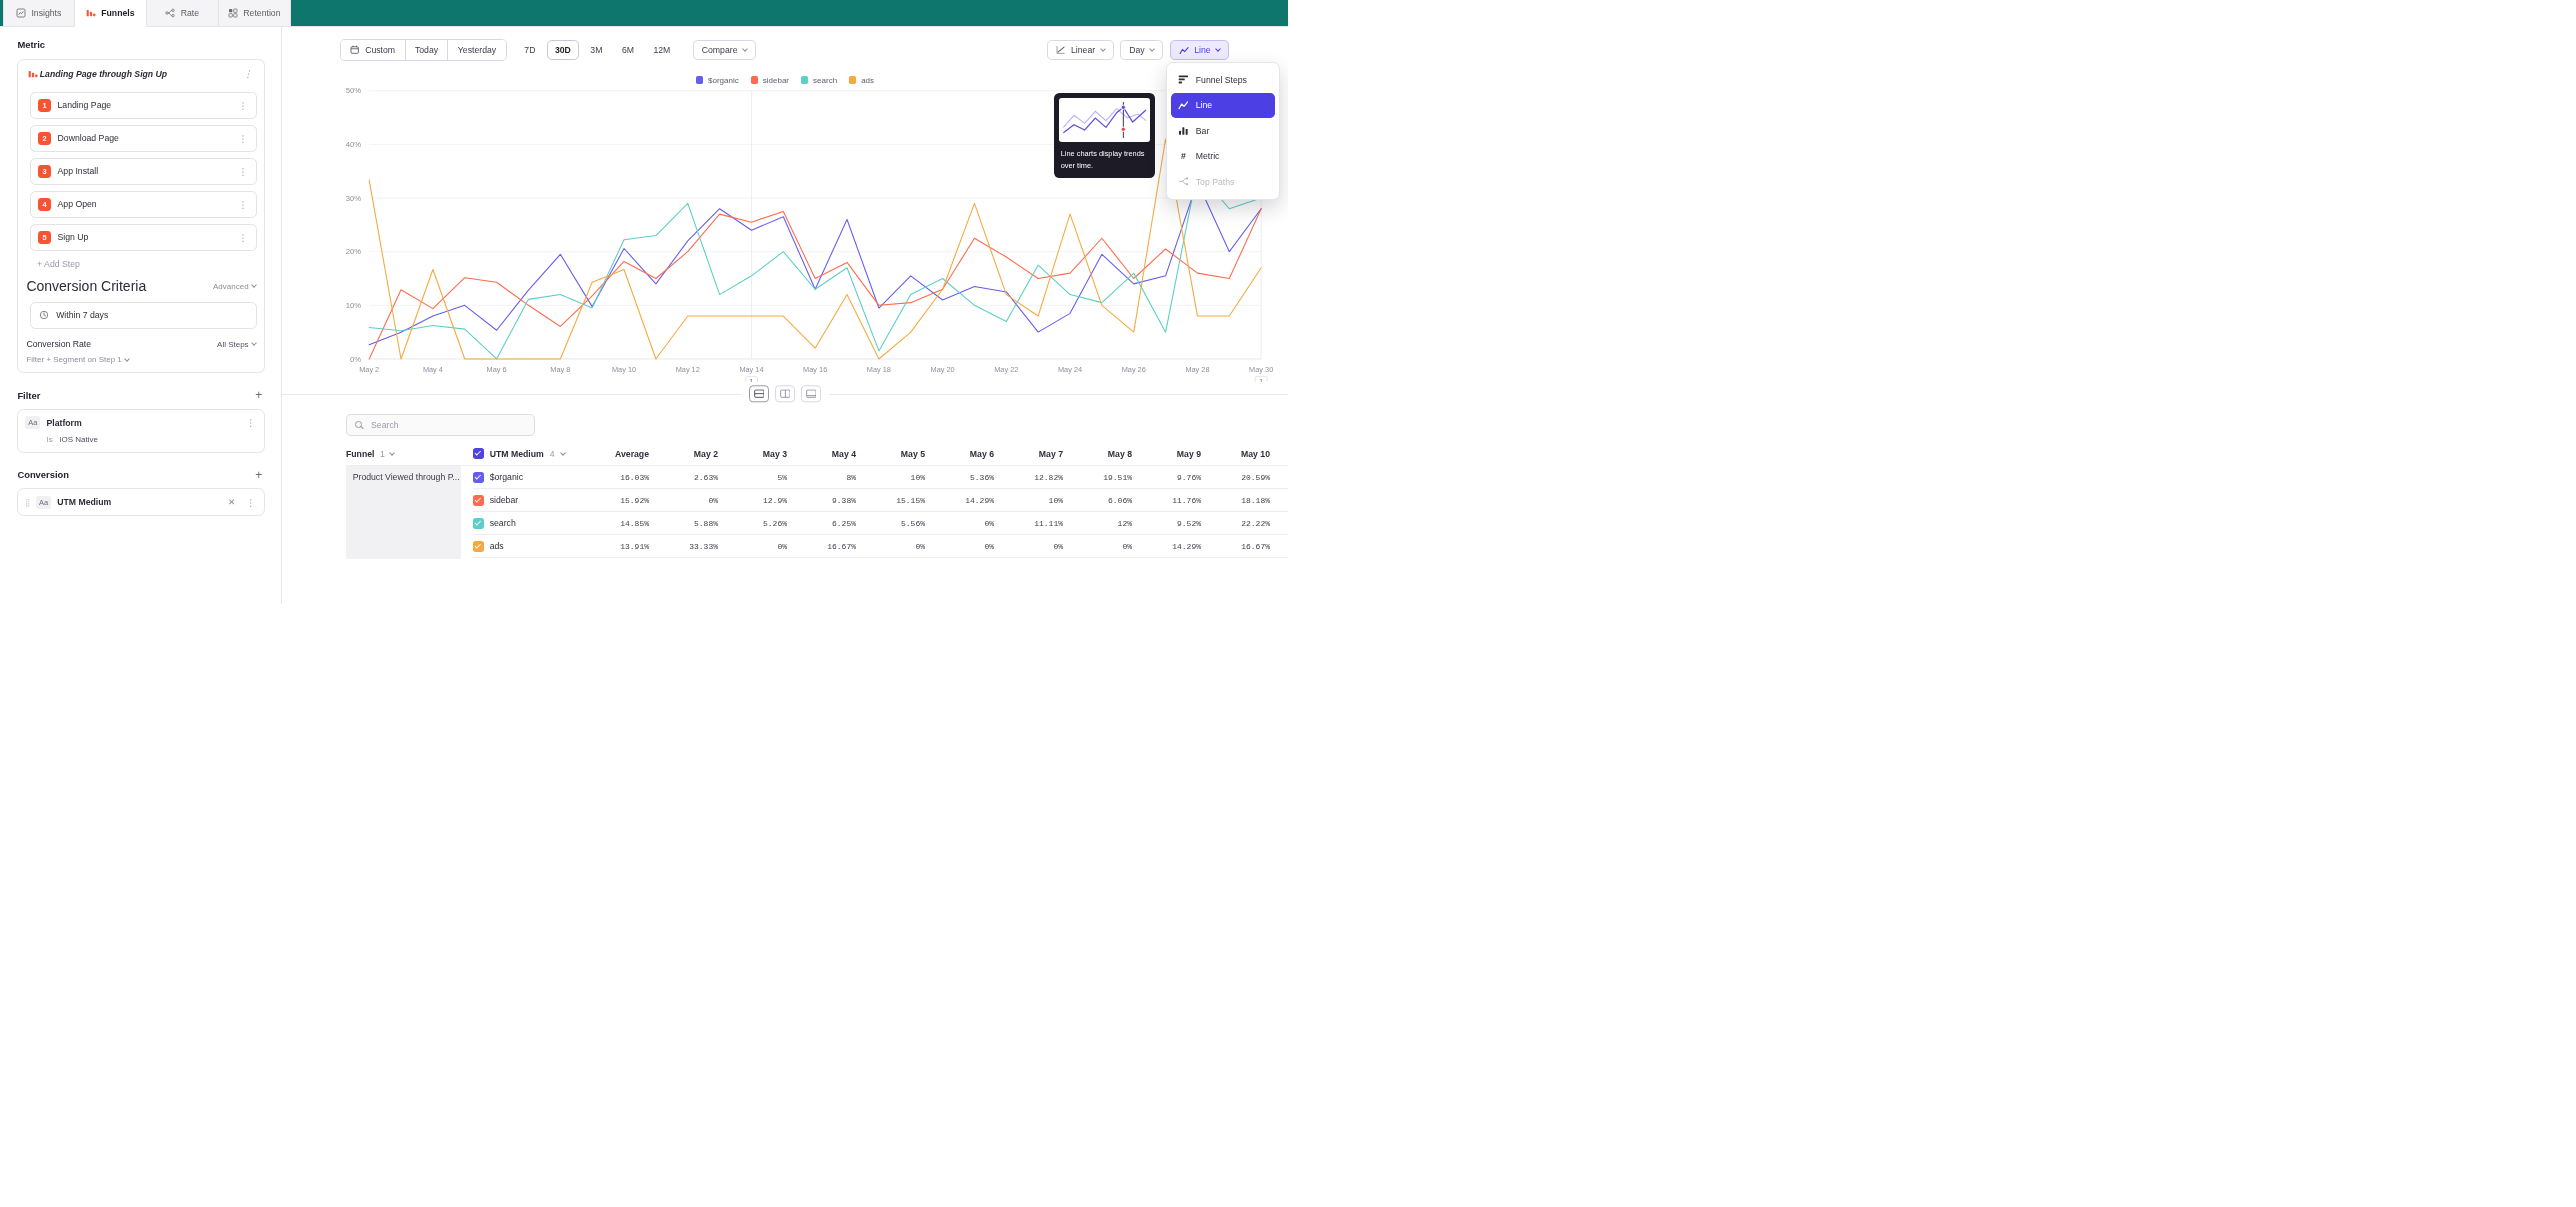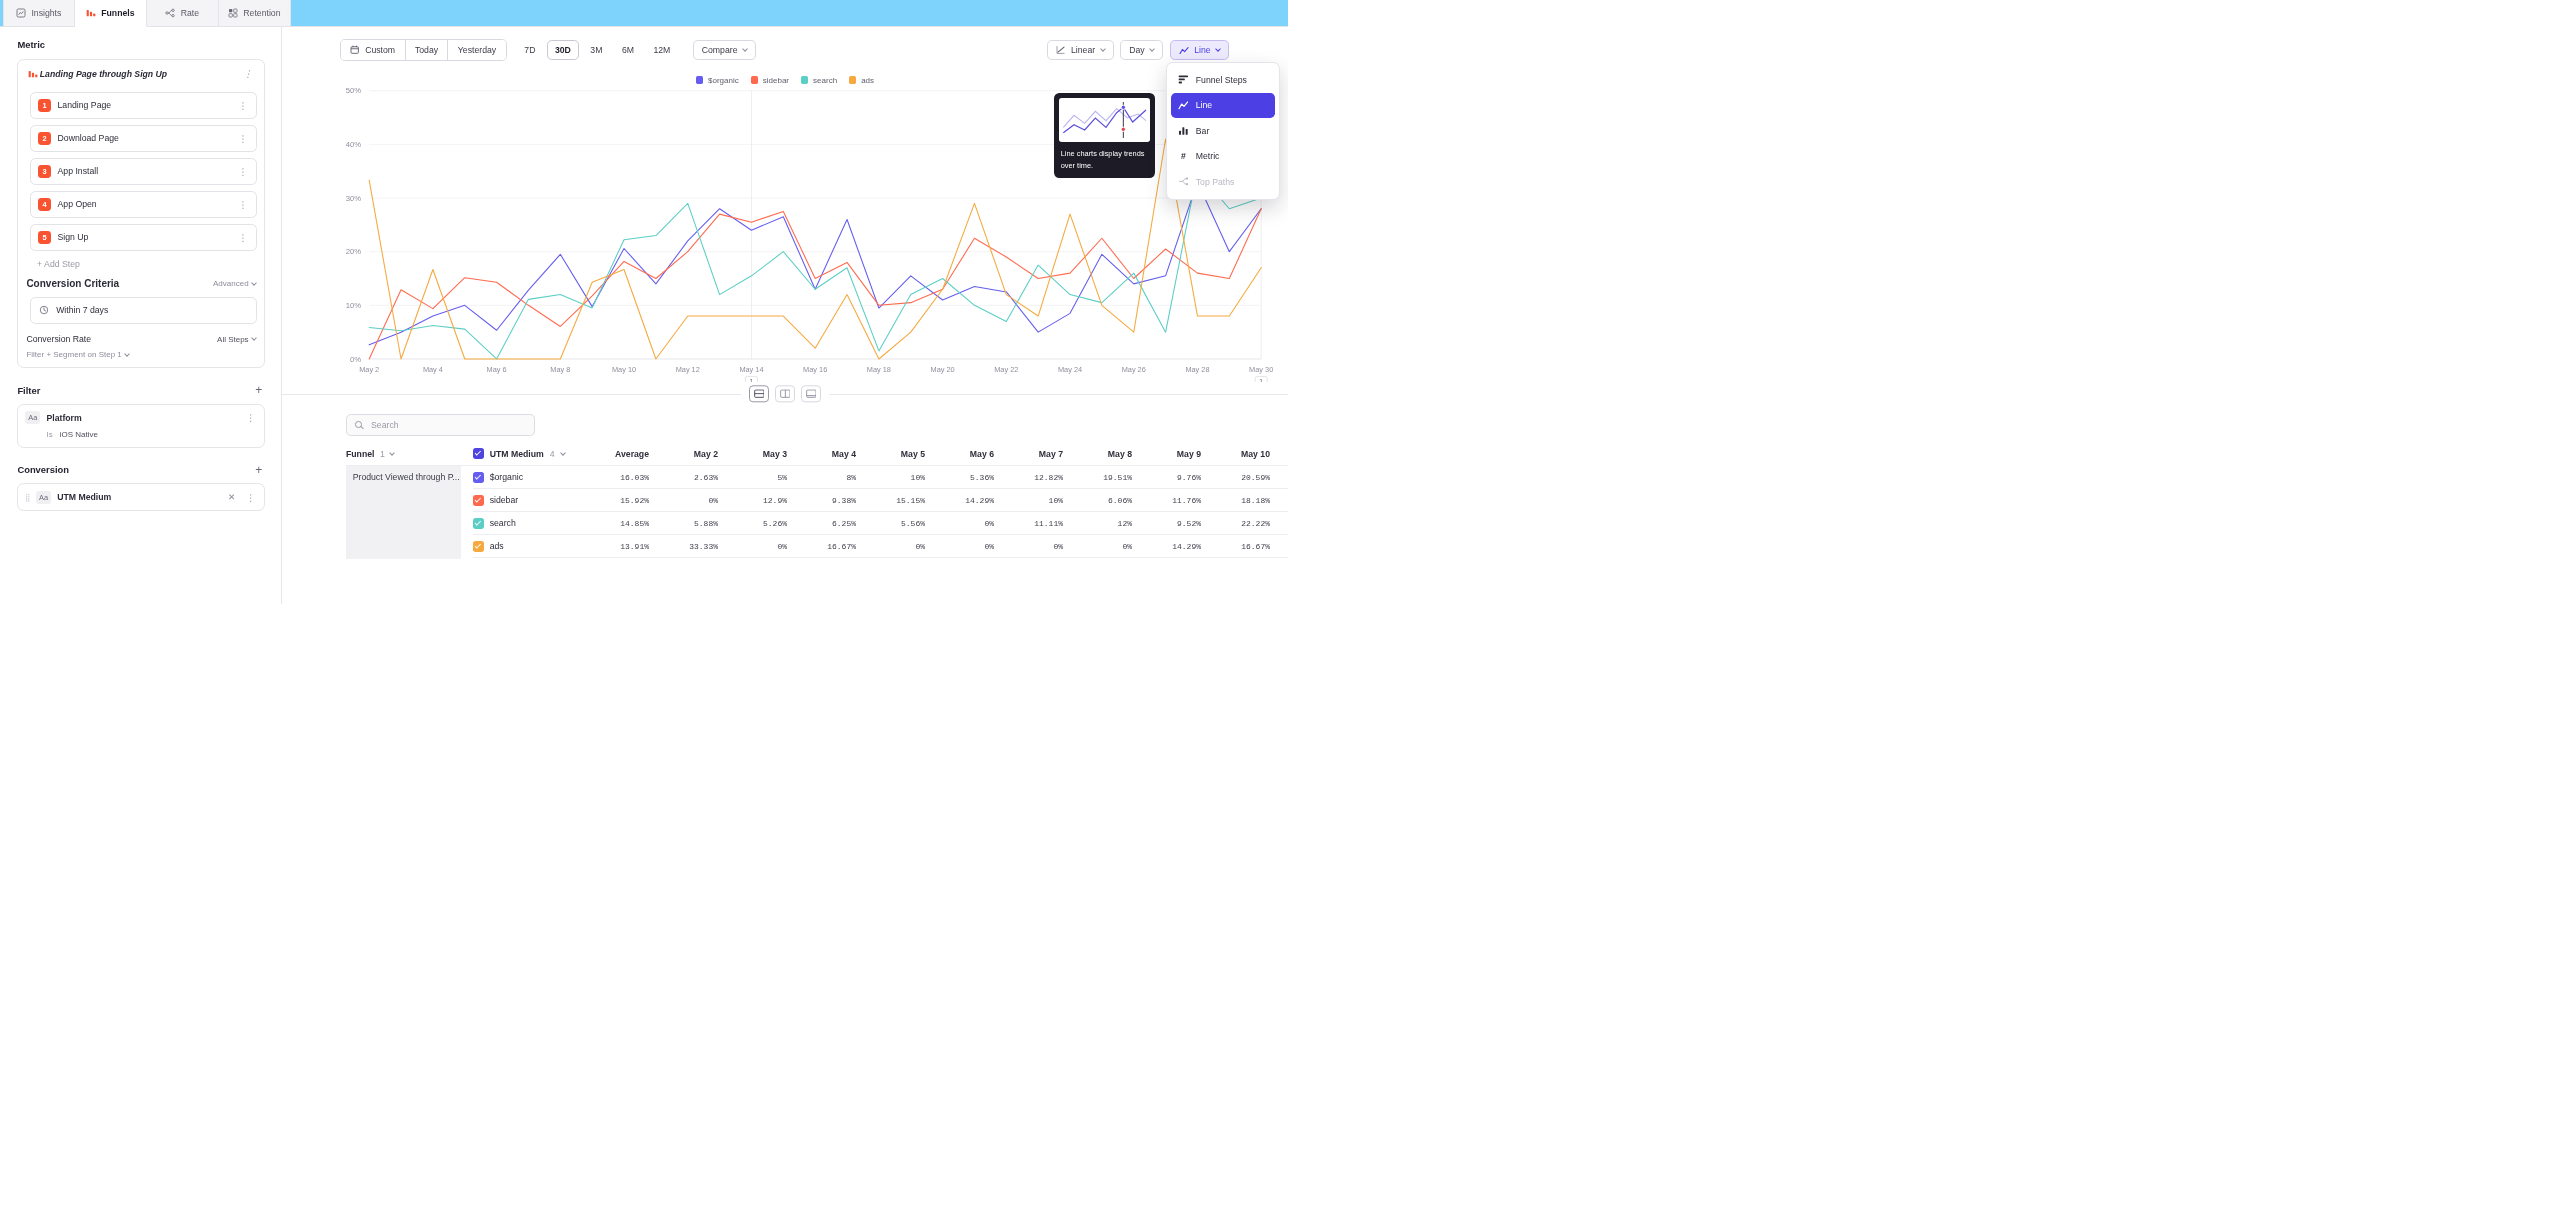--- a/index.html
+++ b/index.html
@@ -1,21 +1,21 @@
 <!DOCTYPE html>
 <html style="font-size:10.7px"><head>
 <meta charset="utf-8">
 <style>
   * { box-sizing: border-box; }
   html,body { margin:0; padding:0; background:#fff; }
   body { font-family:"Liberation Sans", sans-serif; color:#32323f; }
   .screen { position:relative; width:1288px; height:604px; overflow:hidden; background:#fff; }
 
   
-  .topbar { height:27px; background:#7dd3fc; border-bottom:0.7px solid #e3e3e8; display:flex; align-items:stretch; }
+  .topbar { height:27px; background:#0f766e; border-bottom:0.7px solid #e3e3e8; display:flex; align-items:stretch; }
   .tab { width:72px; display:flex; align-items:center; justify-content:center; gap:5.4px; font-size:8.7px;
          color:#5a5a66; border-right:0.7px solid #e3e3e8; cursor:pointer; background:#f4f4f6; }
   .tab:first-child { border-left:0.7px solid #e3e3e8; margin-left:2.7px; }
   .tab.active { background:#fff; color:#1f1f2b; font-weight:bold; margin-bottom:-0.7px; border-bottom:0.7px solid #fff; }
 
   .app { display:flex; height:577px; }
 
   
   .sidebar { width:282px; min-width:282px; border-right:0.7px solid #e7e7ea; padding:12px 16px 0 17.4px; overflow:hidden; background:#fff; }
   .side-heading { font-size:9.4px; font-weight:bold; color:#23232f; }
@@ -23,21 +23,21 @@
   .funnel-title-row { display:flex; align-items:center; gap:2px; padding:3.4px 2.7px 6.7px 2.7px;font-style:italic; }
   .funnel-title { flex:1; font-size:8.7px; font-weight:bold; color:#2b2b38; }
   .kebab { color:#9a9aa6; font-size:9.4px; line-height:1; cursor:pointer; padding:0 2px; }
   .step-row { display:flex; align-items:center; gap:6.7px; border:0.7px solid #e2e2e7; border-radius:5.4px; height:27px;
               padding:0 6.7px; margin:6px 0 6px 5.4px; background:#fff; cursor:pointer; }
   .step-badge { width:12.7px; height:12.7px; min-width:12.7px; border-radius:3.4px; background:#fa5332; color:#fff;
                 font-size:7.4px; font-weight:bold; display:flex; align-items:center; justify-content:center; }
   .step-label { font-size:8.7px; color:#2e2e3a; flex:1; }
   .add-step { color:#9a9aa6; font-size:8.7px; margin:8px 0 9.4px 12px; cursor:pointer; }
   .cc-row { display:flex; justify-content:space-between; align-items:center; margin-top:5.4px; padding:0 1.3px; }
-  .cc-title { font-size:10px; font-weight:bold; color:#2b2b38; }
+  .cc-title { font-size:14px; font-weight:normal; color:#2b2b38; }
   .link-gray { font-size:8px; color:#8d8d9c; display:flex; align-items:center; gap:3.4px; cursor:pointer; }
   .window-box { border:0.7px solid #e2e2e7; border-radius:5.4px; height:27px; display:flex; align-items:center; gap:6.7px;
                 padding:0 8px; margin:7.4px 0 10.7px 5.4px; font-size:8.7px; color:#2e2e3a; cursor:pointer; }
   .rate-row { display:flex; justify-content:space-between; align-items:center; font-size:8.7px; color:#2e2e3a; padding:0 1.3px; }
   .filter-seg { font-size:8px; color:#8d8d9c; margin-top:6px; padding:0 1.3px; display:flex; align-items:center; gap:3.4px; cursor:pointer; }
   .section-head { display:flex; justify-content:space-between; align-items:center; margin-top:16px; }
   .plus-btn { color:#6b6b78; font-size:12px; line-height:1; cursor:pointer; padding:0 2.7px; }
   .prop-card { border:0.7px solid #e4e4e9; border-radius:6.7px; margin-top:7.4px; padding:6.7px 6.7px; }
   .prop-row { display:flex; align-items:center; gap:6px; font-size:8.7px; color:#2e2e3a; }
   .type-badge { min-width:15.4px; height:12.7px; background:#f0f0f3; border-radius:2.7px; color:#6b6b79; font-size:7.4px;

